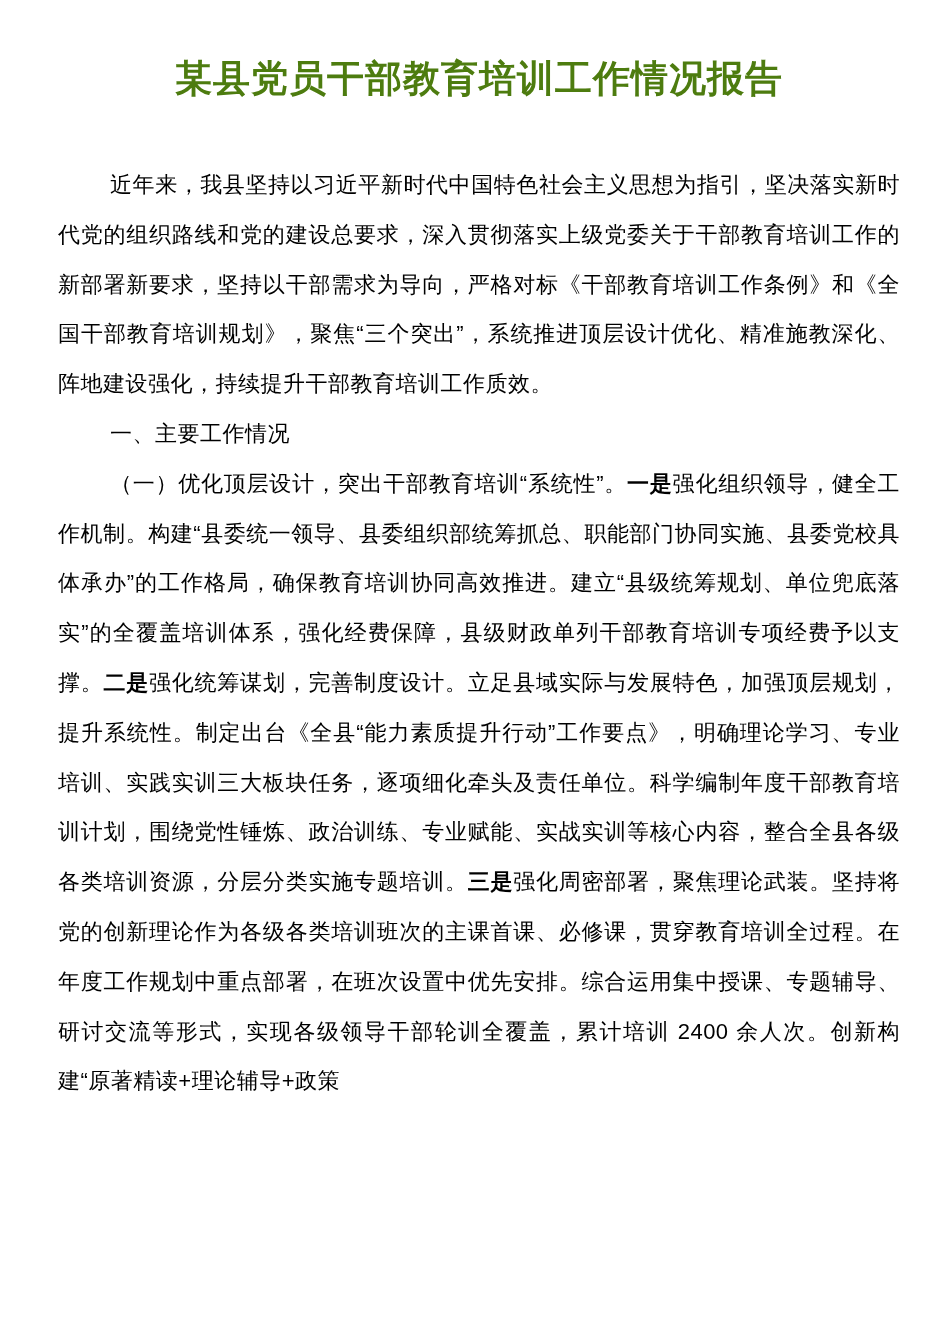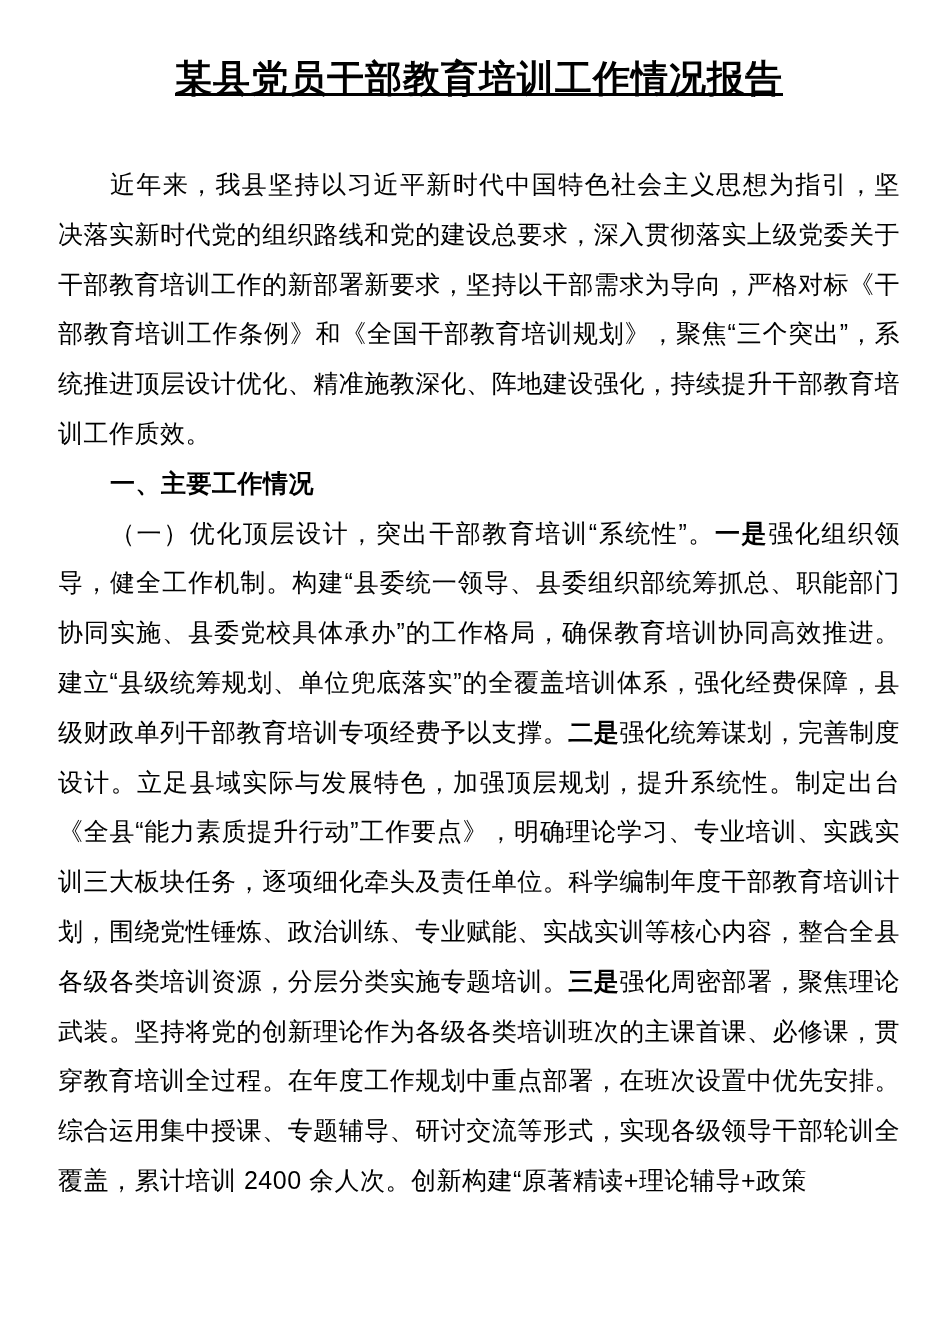--- a/index.html
+++ b/index.html
@@ -18,42 +18,41 @@
     left: 58px;
     width: 842px;
   }
   .doc-title {
     margin: 50px 0 0 0;
     font-size: 37px;
     line-height: 58px;
     font-weight: 700;
     text-align: center;
     letter-spacing: 1px;
-    color: #000000;
-    text-decoration: underline;
+    color: #4d7c0f;
   }
   .doc-body {
     margin-top: 52px;
   }
   .para {
     margin: 0;
-    font-size: 25px;
+    font-size: 22px;
     line-height: 49.8px;
     letter-spacing: 0.5px;
     text-align: justify;
     text-indent: 52px;
     word-break: break-all;
     color: #000000;
   }
   .para .run-bold {
     font-weight: 700;
     margin-top: 9px;
   }
   .para.heading {
-    font-weight: 700;
+    font-weight: 400;
   }
 </style>
 </head>
 <body>
 
 <div class="page">
   <div class="doc">
     <h1 class="doc-title">某县党员干部教育培训工作情况报告</h1>
     <div class="doc-body" id="doc-body">
         <p class="para body"><span>近年来，我县坚持以习近平新时代中国特色社会主义思想为指引，坚决落实新时代党的组织路线和党的建设总要求，深入贯彻落实上级党委关于干部教育培训工作的新部署新要求，坚持以干部需求为导向，严格对标《干部教育培训工作条例》和《全国干部教育培训规划》，聚焦“三个突出”，系统推进顶层设计优化、精准施教深化、阵地建设强化，持续提升干部教育培训工作质效。</span></p>

